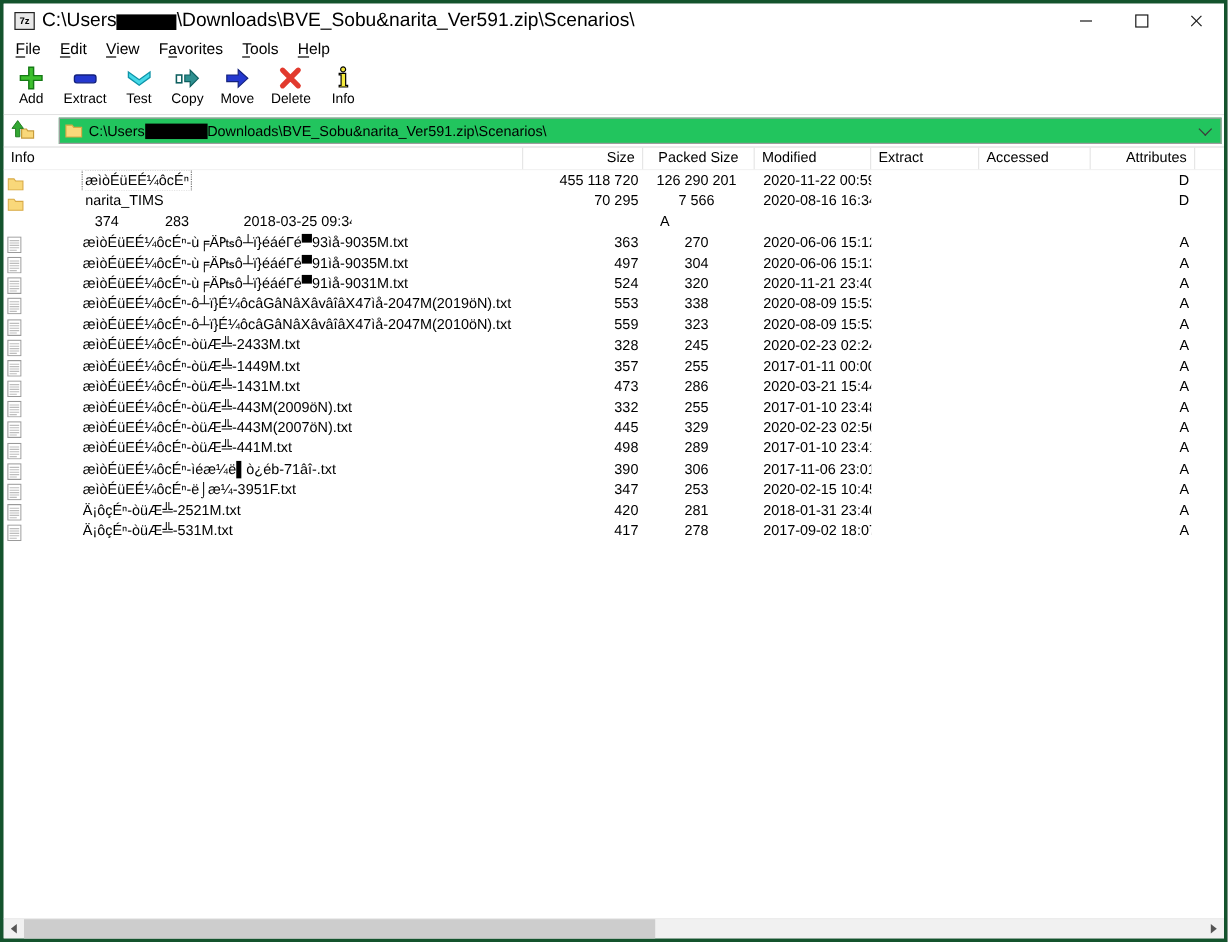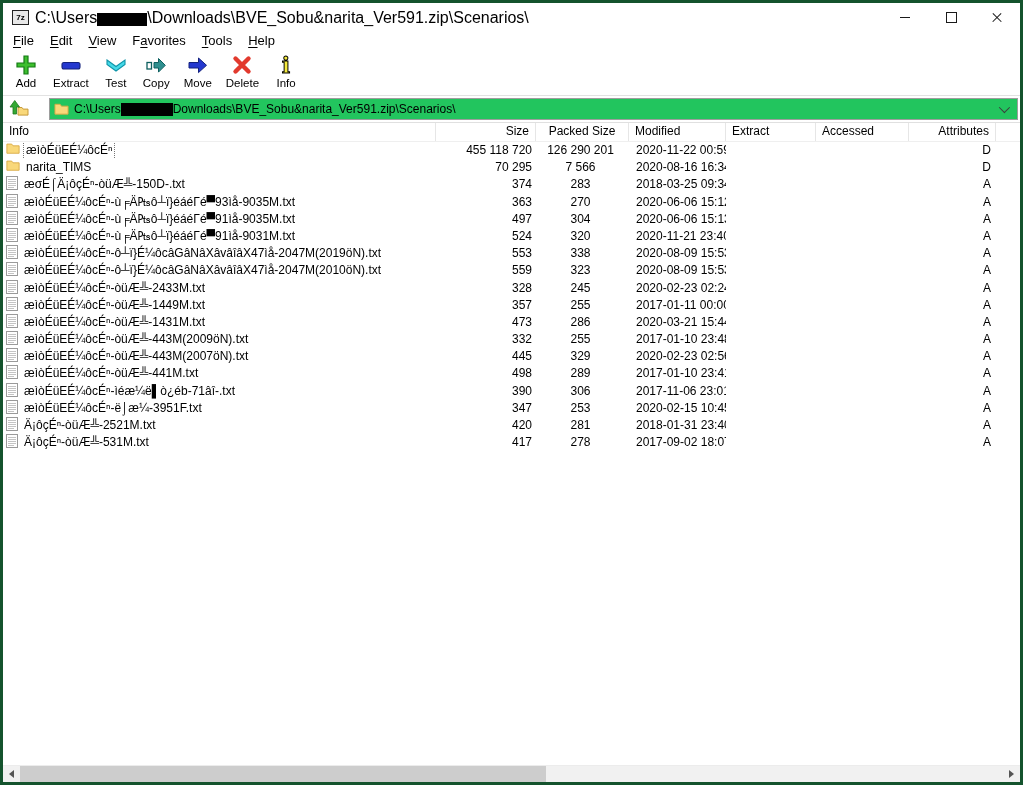--- a/index.html
+++ b/index.html
@@ -52,21 +52,21 @@
   .c-packed{width:93px;flex:0 0 93px;text-align:center;}
   .c-mod{width:97px;flex:0 0 97px;}
   .c-created{width:90px;flex:0 0 90px;}
   .c-acc{width:93px;flex:0 0 93px;}
   .c-attr{width:87px;flex:0 0 87px;text-align:right;}
   .c-fill{flex:1 1 auto;border-right:none;}
   
   .lbody{flex:1 1 auto;overflow:hidden;background:#fff;}
   .row{display:flex;height:17.2px;line-height:17.2px;font-size:12px;}
   .cell{box-sizing:border-box;white-space:nowrap;overflow:hidden;}
-  .row .c-name{display:flex;align-items:flex-start;padding-left:3px;}
+  .row .c-name{display:flex;align-items:flex-end;padding-left:3px;gap:45px;}
   .ricon{display:inline-flex;margin-right:4px;flex:0 0 auto;}
   .nm{padding:0 2px;white-space:nowrap;overflow:hidden;}
   .nm.focused{outline:1px dotted #767676;}
   .row .c-size{padding-right:4px;}
   .row .c-packed{padding-right:4px;}
   .row .c-mod{padding-left:7px;}
   .row .c-attr{padding-right:5px;}
   
   .hscroll{height:17px;flex:0 0 17px;background:#f1f1f1;display:flex;align-items:center;position:relative;border-top:1px solid #ececec;box-sizing:border-box;}
   .sarrow{width:17px;height:17px;display:flex;align-items:center;justify-content:center;flex:0 0 auto;}
@@ -228,30 +228,20 @@
         <span class="nm">narita_TIMS</span>
       </div>
       <div class="cell c-size">70 295</div>
       <div class="cell c-packed">7 566</div>
       <div class="cell c-mod">2020-08-16 16:34</div>
       <div class="cell c-created"></div>
       <div class="cell c-acc"></div>
       <div class="cell c-attr">D</div>
     </div>
       <div class="row file">
-      <div class="cell c-name">
-
-        <span class="ricon file">
-            <svg width="12" height="14" viewBox="0 0 12 14">
-              <rect x="0.5" y="0.5" width="11" height="13" fill="#fff" stroke="#9a9a9a"></rect>
-              <path d="M2 3.5h8M2 5.5h8M2 7.5h8M2 9.5h8M2 11.5h6" stroke="#bdbdbd" stroke-width="0.9"></path>
-            </svg>
-          </span>
-        <span class="nm">æσÉ⌠Ä¡ôçÉⁿ-òüÆ╩-150D-.txt</span>
-      </div>
       <div class="cell c-size">374</div>
       <div class="cell c-packed">283</div>
       <div class="cell c-mod">2018-03-25 09:34</div>
       <div class="cell c-created"></div>
       <div class="cell c-acc"></div>
       <div class="cell c-attr">A</div>
     </div>
       <div class="row file">
       <div class="cell c-name">
 

